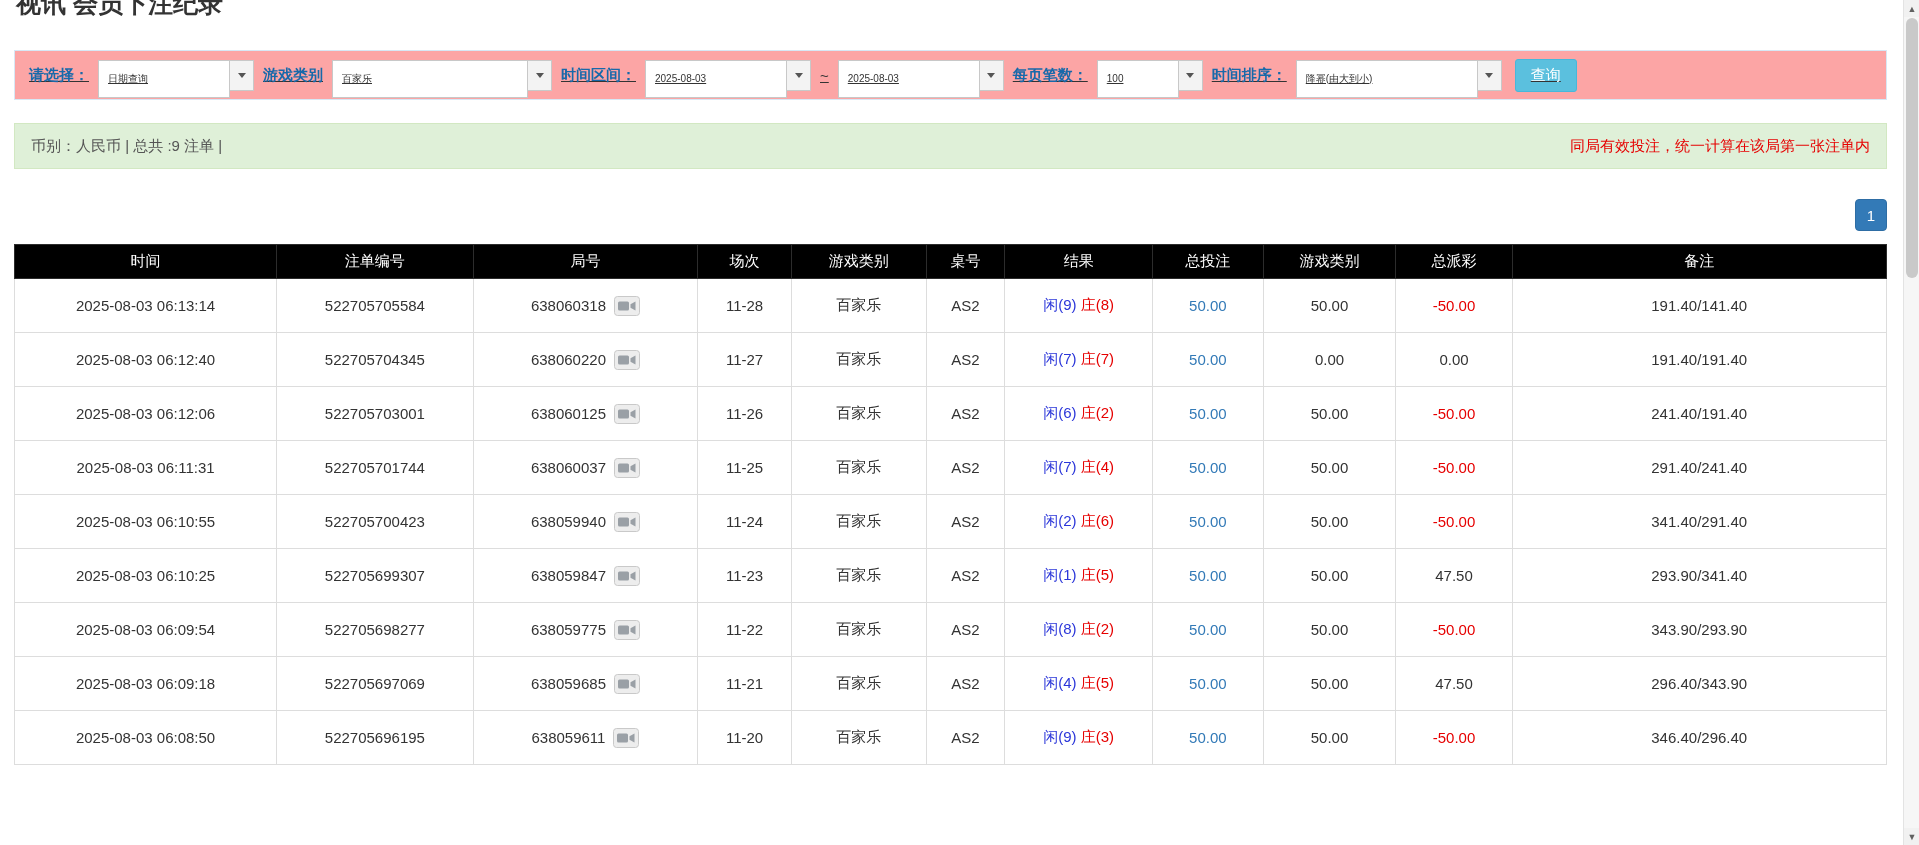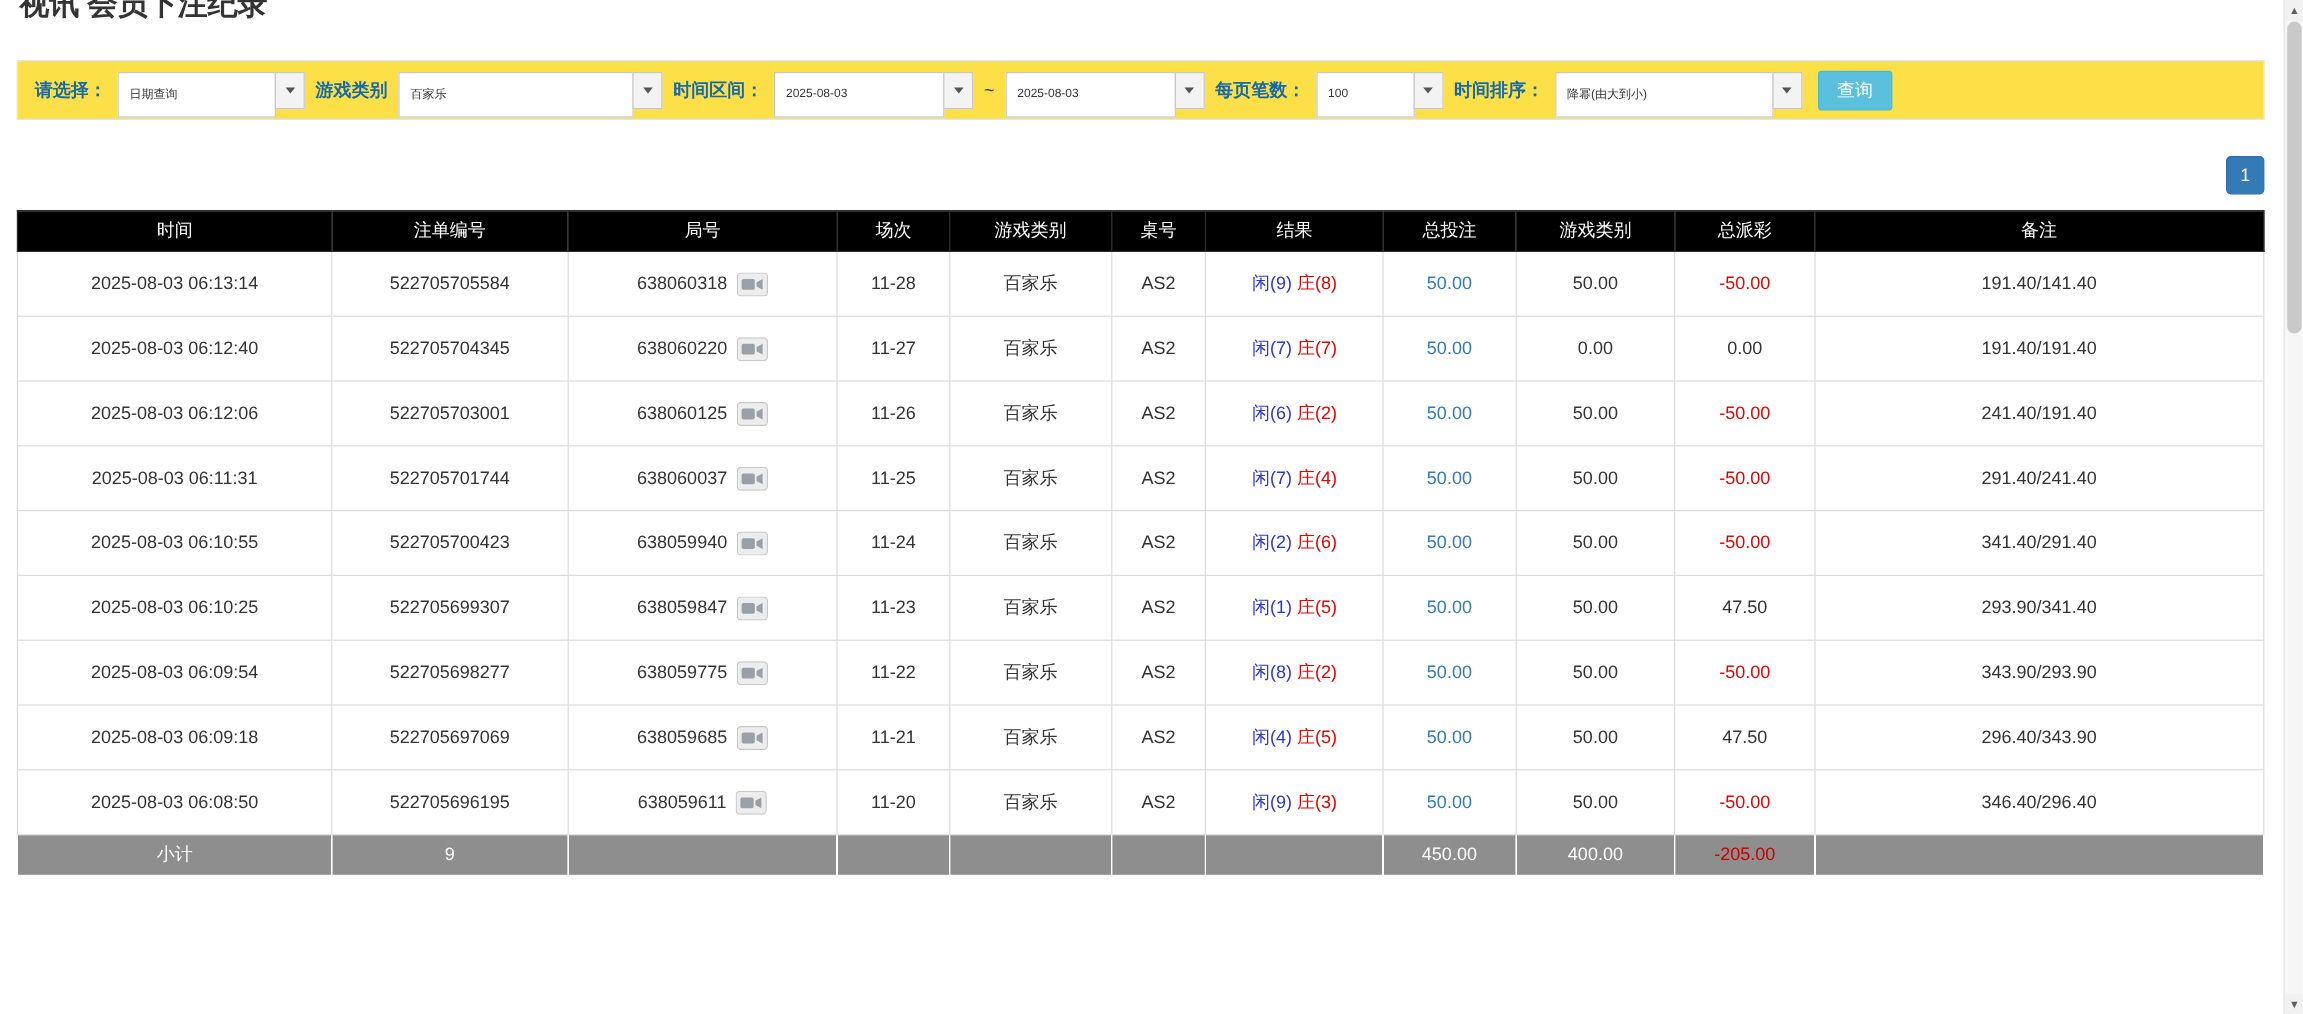--- a/index.html
+++ b/index.html
@@ -13,23 +13,23 @@
   .content { padding: 0 32px 0 14px; }
 
   
   .page-title {
     font-size: 25px; font-weight: bold; color: #333;
     margin: -13px 0 30px 2px; white-space: nowrap;
   }
 
   
   .filter-bar {
-    height: 50px; background: #fde047; border: 1px solid #d7e8f5;
+    height: 50px; background: #fca5a5; border: 1px solid #d7e8f5;
     display: flex; align-items: center; padding: 0 14px; gap: 9px;
-    font-size: 15px; white-space: nowrap;
+    font-size: 15px; white-space: nowrap; text-decoration: underline;
   }
   .f-label { color: #1769aa; font-weight: bold; }
   .combo { display: inline-flex; height: 31px; }
   .combo-value {
     background: #fff; border: 1px solid #c8c8c8; color: #333;
     display: flex; align-items: center; padding: 18px 9px; font-size: 10px;
   }
   .combo-btn {
     width: 25px; margin-left: -1px; background: #f3f3f3;
     border: 1px solid #c8c8c8; display: flex; align-items: center;
@@ -164,20 +164,24 @@
     <span class="combo w-sort">
       <span class="combo-value">降幂(由大到小)</span>
       <span class="combo-btn">
           <span class="caret"></span>
         </span>
     </span>
 
     <button class="search-btn">查询</button>
   </div>
 
+  <div class="summary-bar">
+    <span class="summary-left">币别：人民币 | 总共 :9 注单 |</span>
+    <span class="summary-right">同局有效投注，统一计算在该局第一张注单内</span>
+  </div>
 
   <div class="pagination">
     <button class="page-btn">1</button>
   </div>
 
   <table>
     <colgroup>
       <col style="width:14%">
         <col style="width:10.5%">
         <col style="width:12%">
@@ -372,33 +376,20 @@
           <td>百家乐</td>
           <td>AS2</td>
           <td><span class="player">闲(9)</span> <span class="banker">庄(3)</span></td>
           <td class="blue">50.00</td>
           <td>50.00</td>
           <td class="red">-50.00</td>
           <td>346.40/296.40</td>
         </tr>
       </tbody>
     <tbody id="table-foot">
-        <tr class="footer-row subtotal">
-          <td>小计</td>
-          <td>9</td>
-          <td></td>
-          <td></td>
-          <td></td>
-          <td></td>
-          <td></td>
-          <td>450.00</td>
-          <td>400.00</td>
-          <td class="red-dark">-205.00</td>
-          <td></td>
-        </tr>
       </tbody>
   </table>
 
 </div>
 
 <div class="scrollbar">
   <div class="scroll-btn scroll-up">▲</div>
   <div class="scroll-thumb"></div>
   <div class="scroll-btn scroll-down">▼</div>
 </div>

